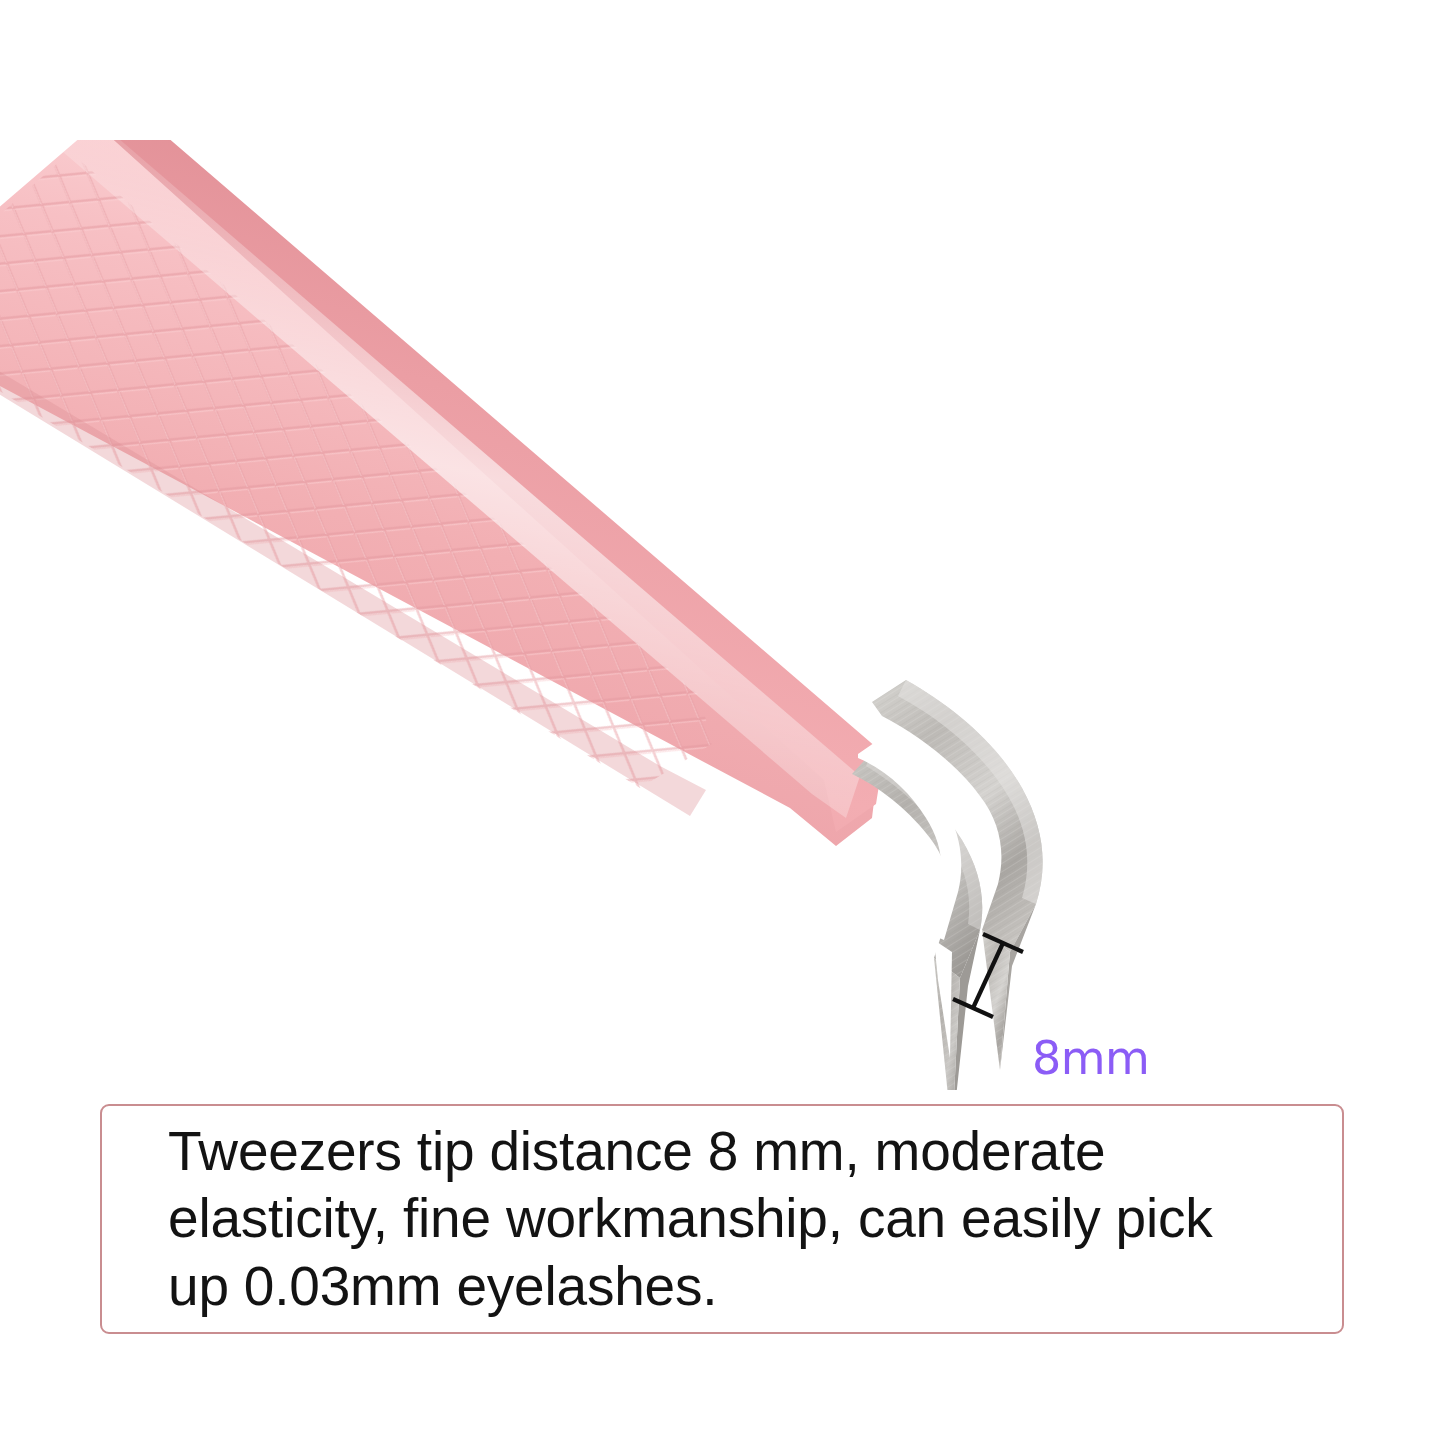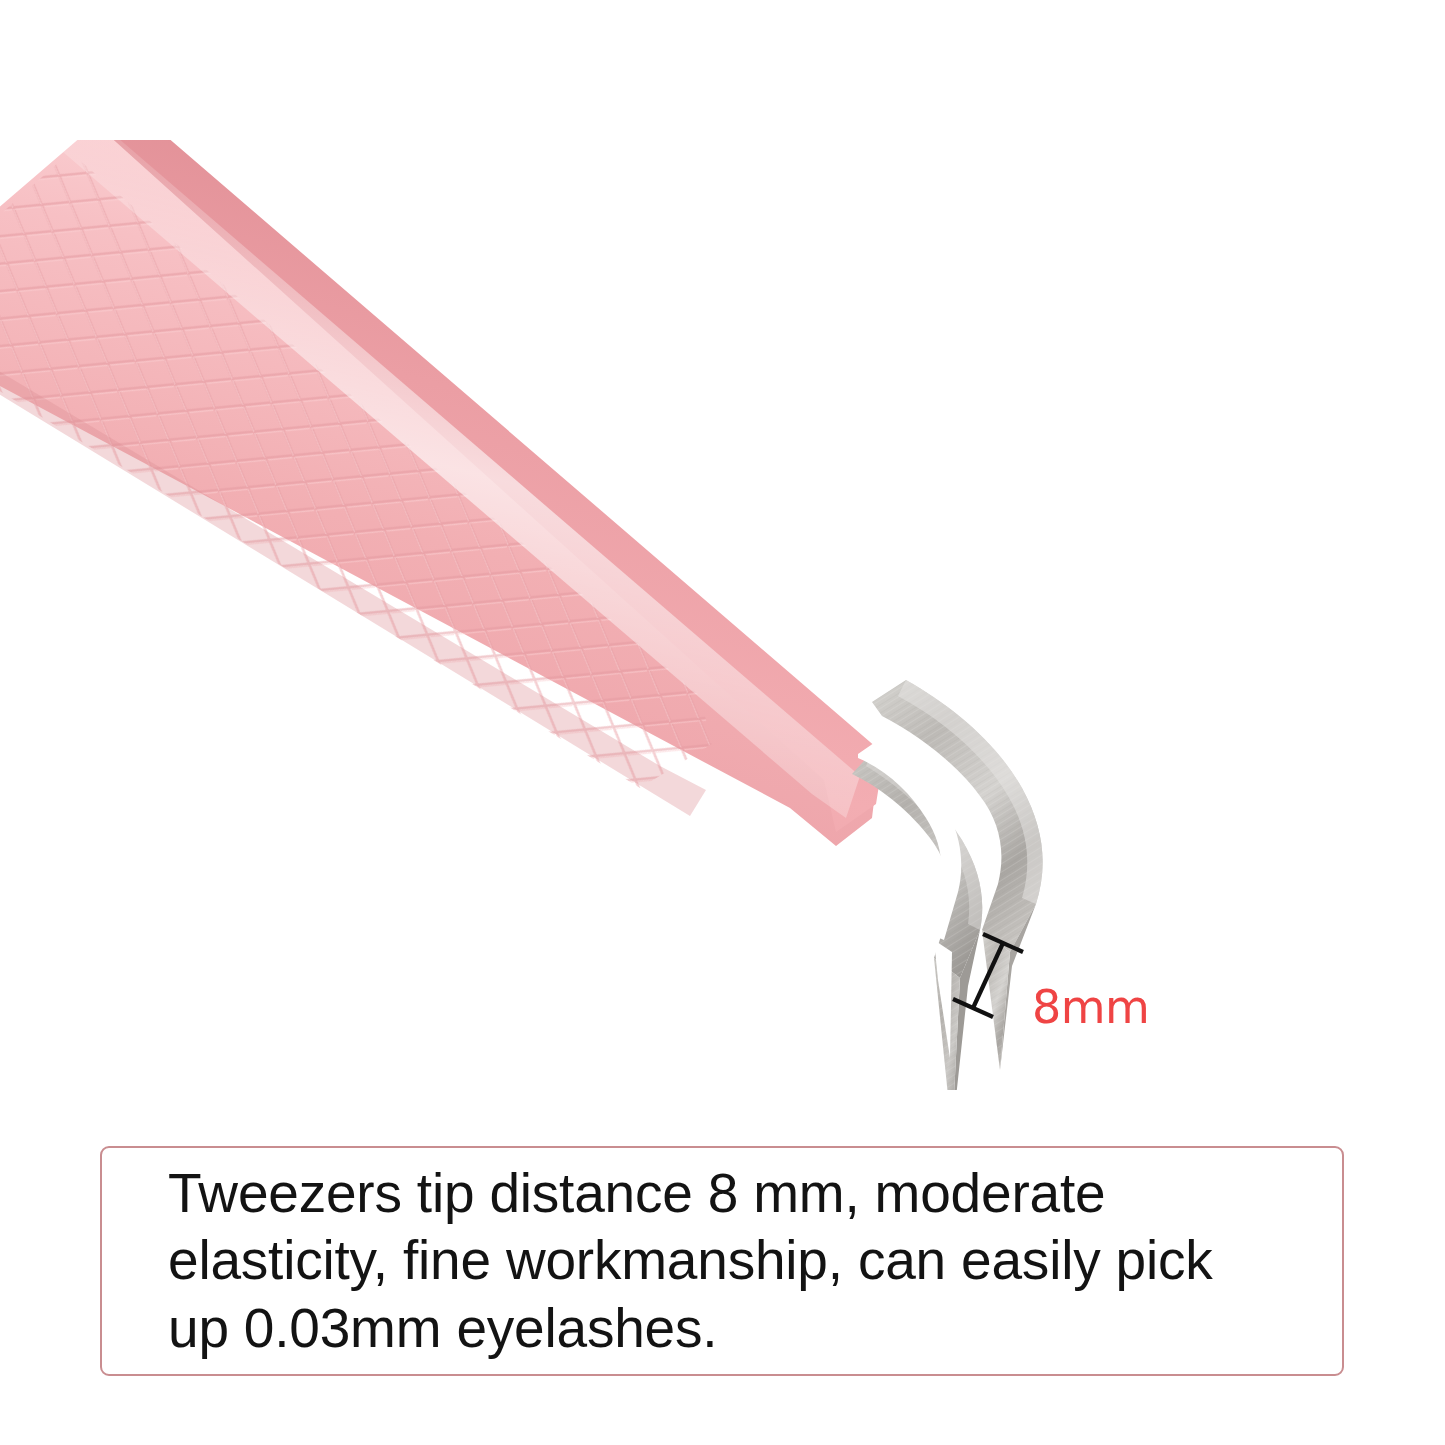--- a/index.html
+++ b/index.html
@@ -58,35 +58,35 @@
     top: 0;
     width: 1445px;
     height: 950px;
     display: block;
   }
 
   
   #dimension-label {
     position: absolute;
     left: 1032px;
-    top: 984px;
+    top: 1035px;
     font-family: "DejaVu Sans", sans-serif;
     font-size: 46px;
     font-weight: 400;
-    color: #ef4444;
+    color: #8b5cf6;
     line-height: 1;
     letter-spacing: -0.5px;
     white-space: nowrap;
   }
 
   
   #caption-box {
     position: absolute;
     left: 100px;
-    top: 1146px;
+    top: 1104px;
     width: 1244px;
     height: 230px;
     box-sizing: border-box;
     border: 2px solid #c98d90;
     border-radius: 9px;
     background: #ffffff;
     display: flex;
     align-items: center;
   }
   #caption-text {

